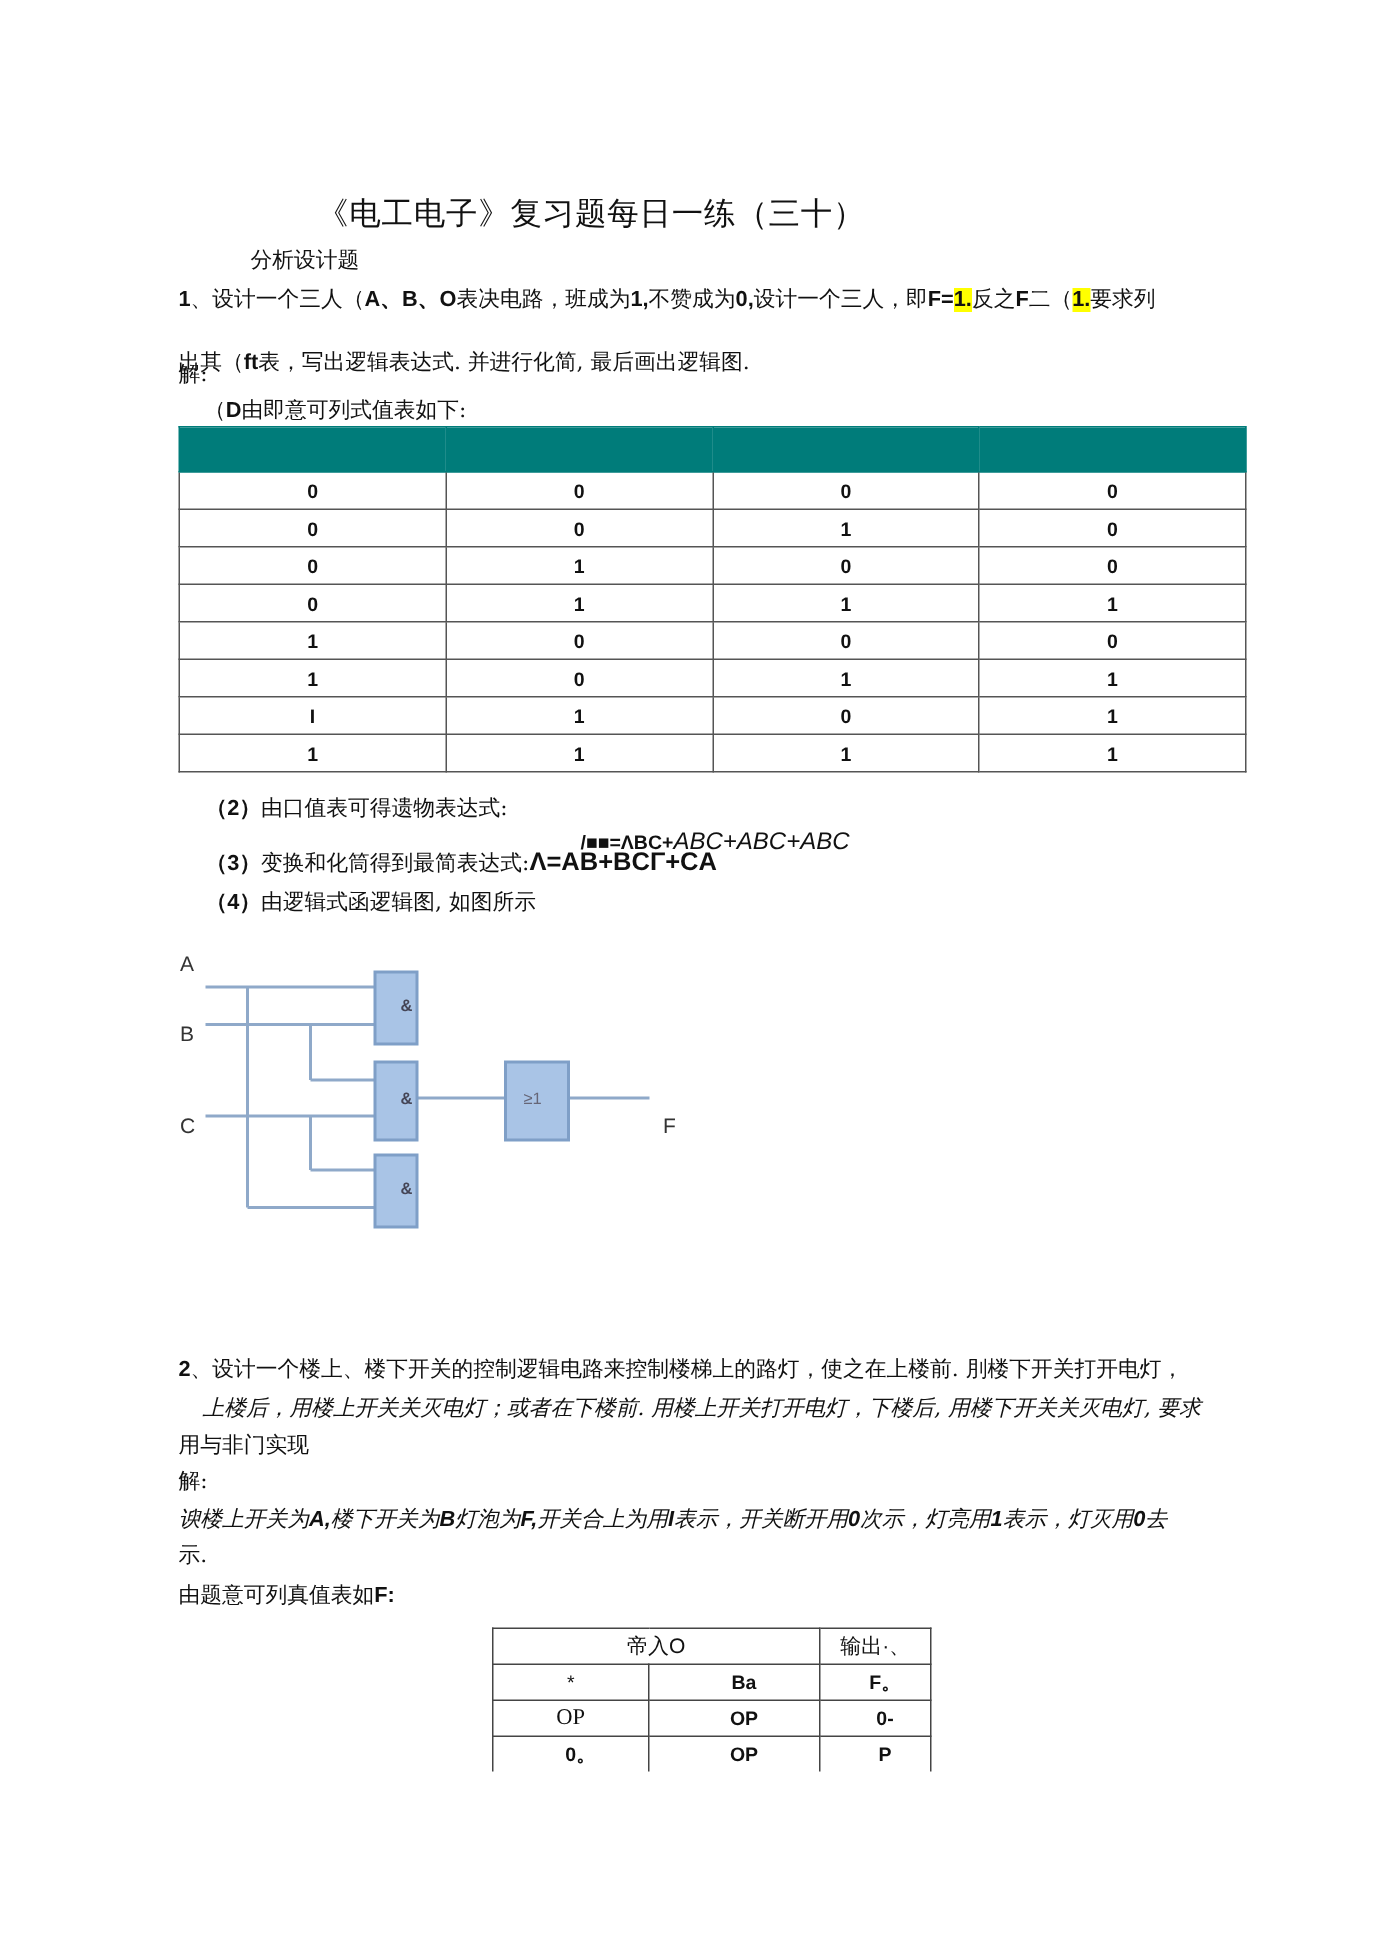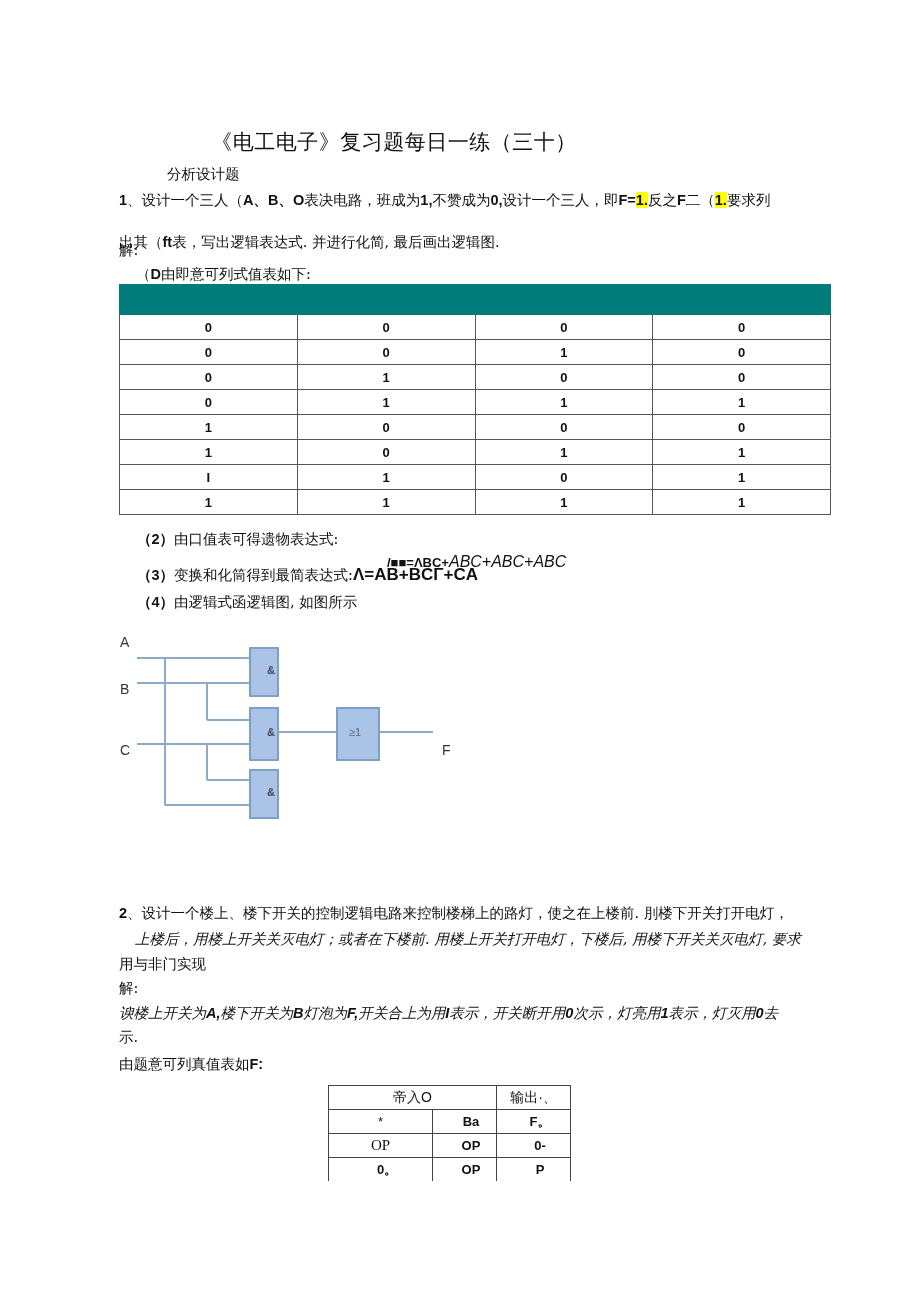--- a/index.html
+++ b/index.html
@@ -11,21 +11,21 @@
   .line { font-size: 14.5px; line-height: 24px; white-space: nowrap; }
   .b { font-family: "Liberation Sans", "DejaVu Sans", sans-serif; font-weight: bold; }
   .hl { background: #ffff00; }
   .it { font-family: "Liberation Sans", sans-serif; font-style: italic; font-size: 16px; }
 
   table.tt { position: absolute; left: 119px; top: 284px; width: 712px; border-collapse: collapse;
              font-family: "Liberation Sans", sans-serif; font-weight: bold; font-size: 13px; }
   table.tt td { border: 1px solid #555; text-align: center; height: 24px; padding: 0; }
   table.tt tr.head td { background: #007c7a; height: 29px; border-color: #007c7a; }
 
-  table.t2 { position: absolute; left: 328px; top: 1085px; width: 243px; border-collapse: collapse;
+  table.t2 { position: absolute; left: 328px; top: 1085px; width: 293px; border-collapse: collapse;
              font-family: "Liberation Sans", sans-serif; font-size: 13px; }
   table.t2 td { border: 1px solid #444; text-align: center; height: 23px; padding: 0; }
   table.t2 tr:last-child td { border-bottom: none; }
   table.t2 .bold { font-weight: bold; padding-left: 13px; }
   table.t2 .serif { font-family: "Liberation Serif", serif; font-size: 15px; }
 
   .circuit { position: absolute; left: 115px; top: 625px; }
 </style>
 </head>
 <body>

